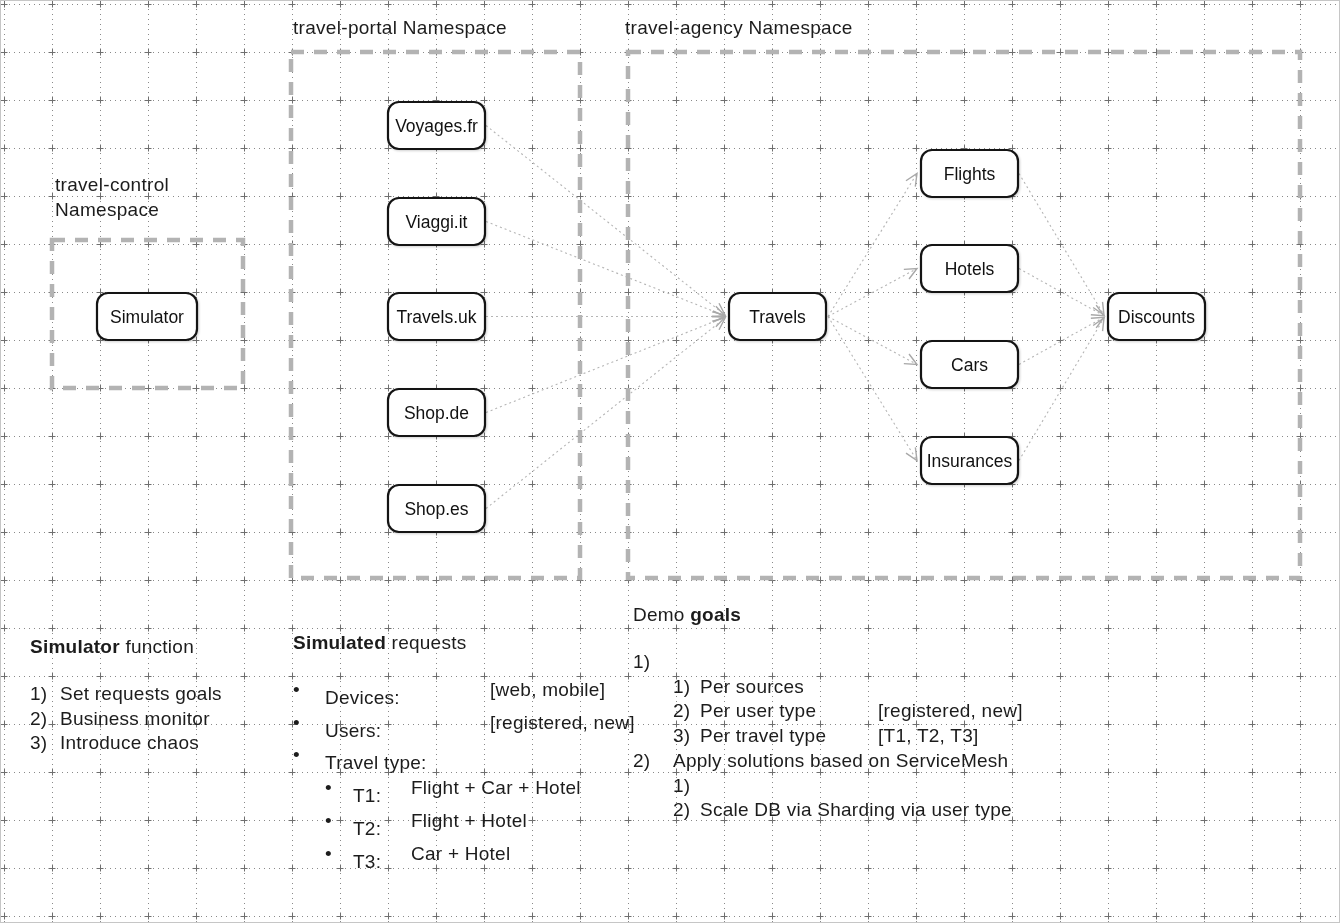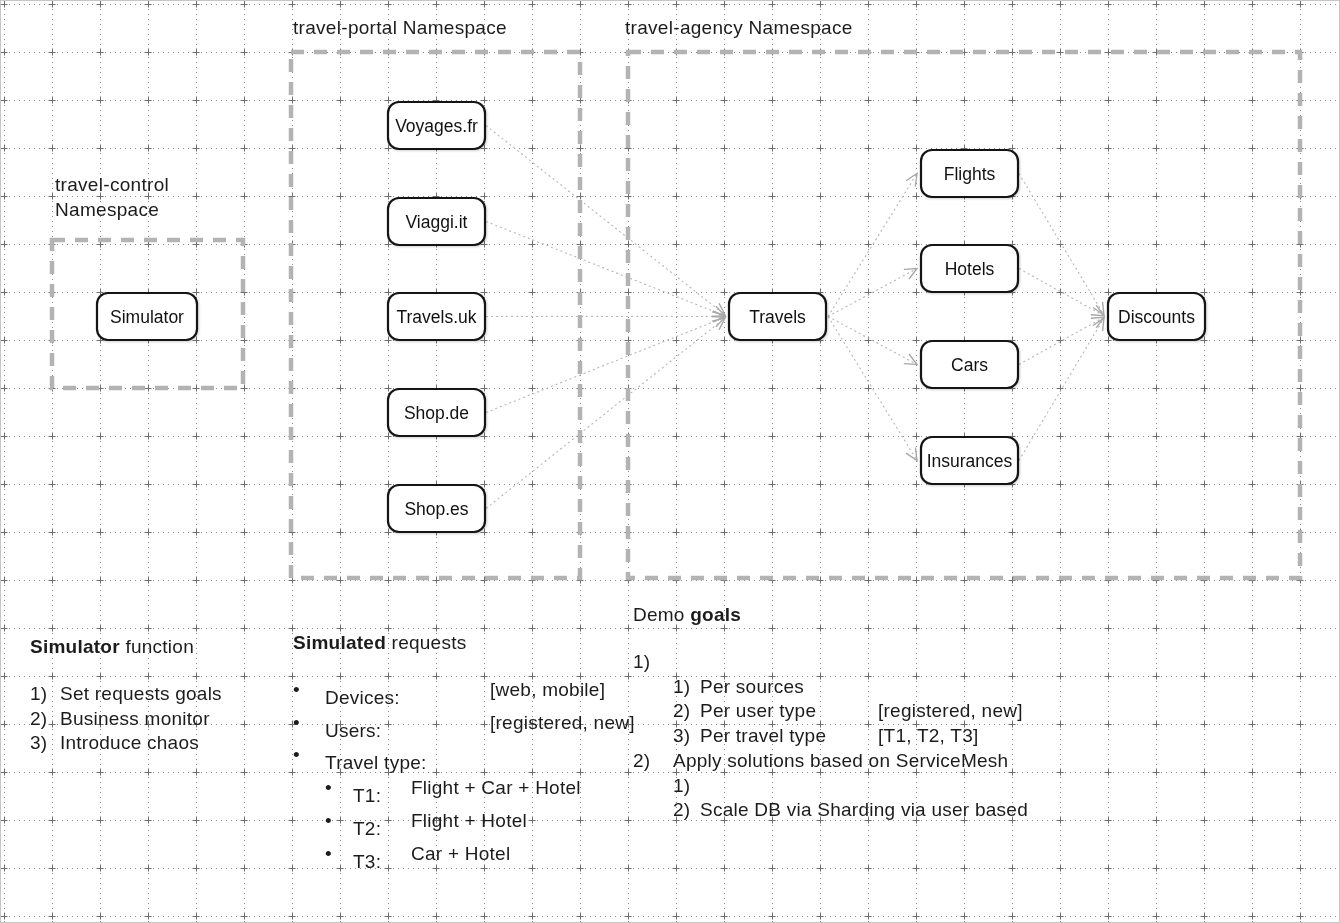--- a/index.html
+++ b/index.html
@@ -200,15 +200,15 @@
   </div>
   <div class="row">
     <span class="m">2)</span>
     <span>Apply solutions based on ServiceMesh</span>
   </div>
   <div class="row sub">
     <span class="m">1)</span>
   </div>
   <div class="row sub">
     <span class="m">2)</span>
-    <span>Scale DB via Sharding via user based</span>
+    <span>Scale DB via Sharding via user type</span>
   </div>
 </div>
 
 </body></html>

